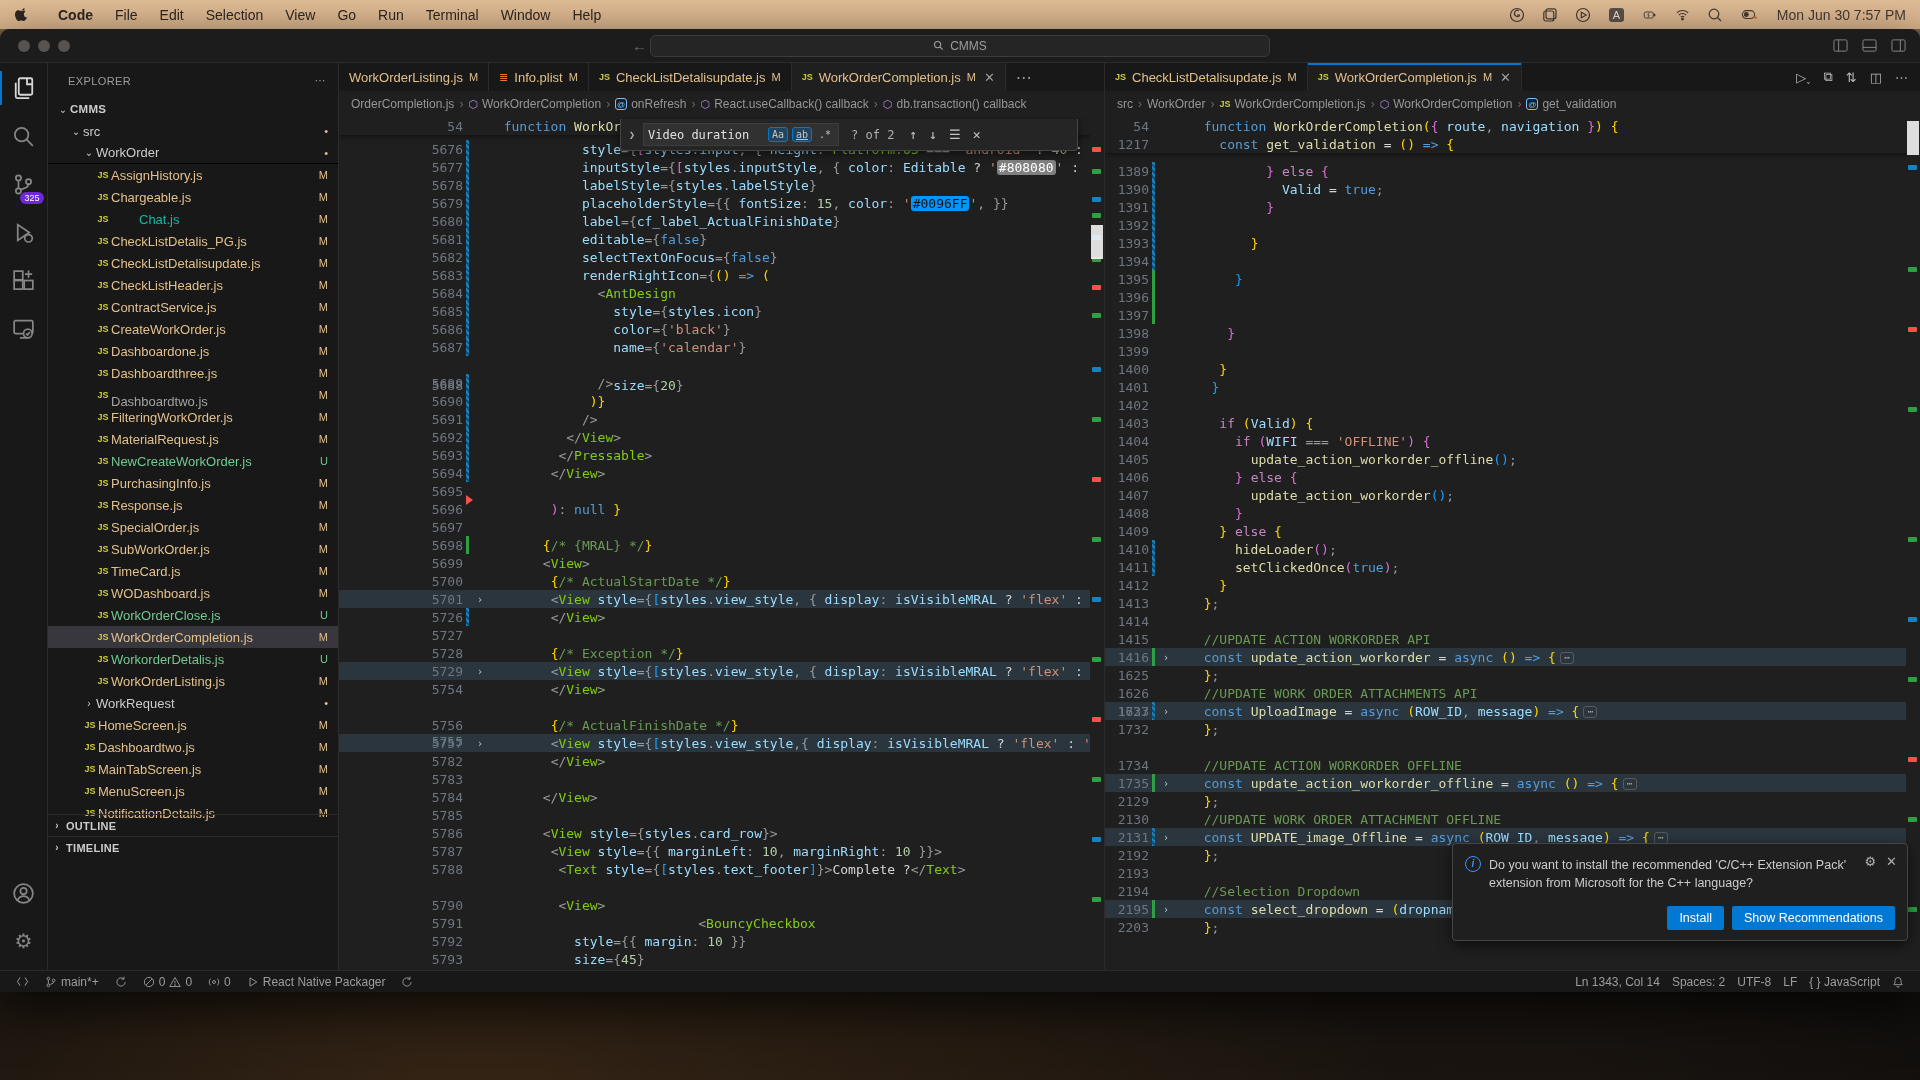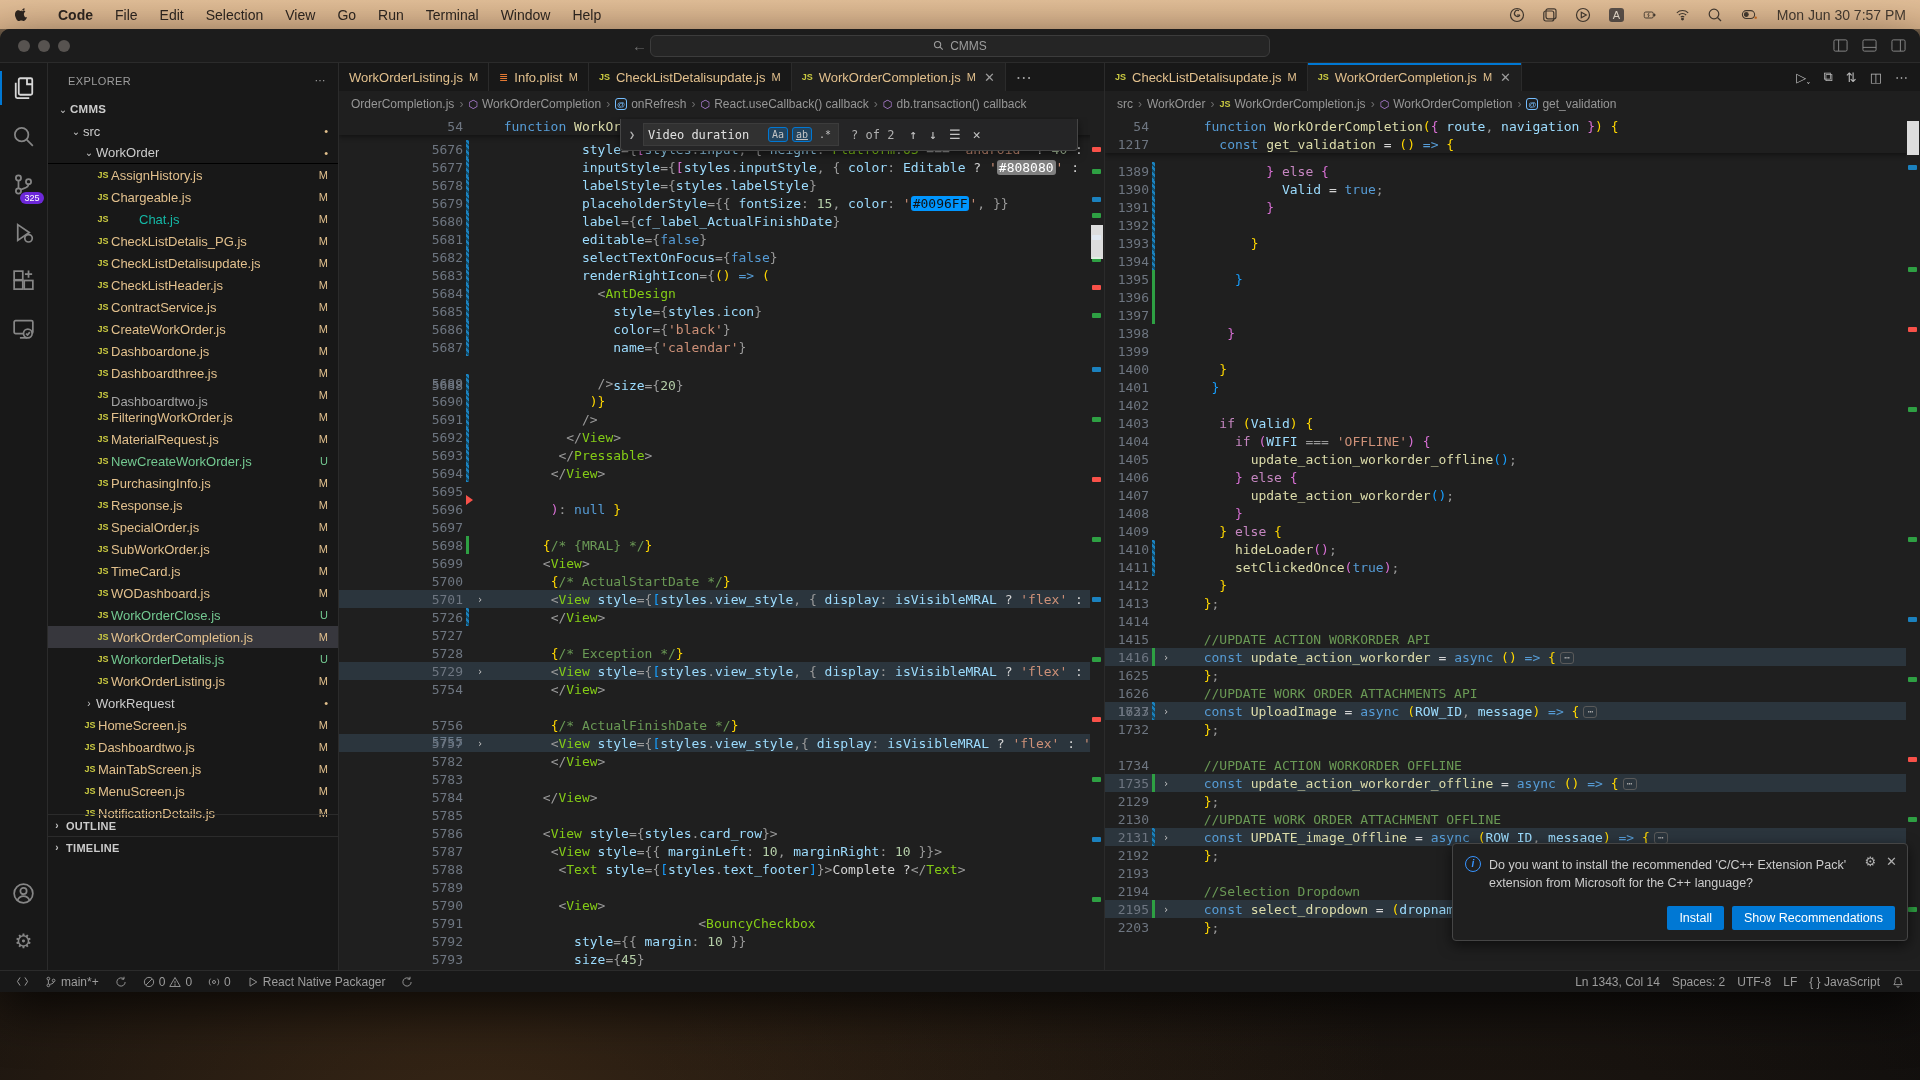--- a/index.html
+++ b/index.html
@@ -851,26 +851,20 @@
               <span class="deco"></span>
               <span class="foldc"></span>
               <pre><span class="p">        </span><span class="d">&lt;</span><span class="t">View</span><span class="p"> </span><span class="v">style</span><span class="d">={{ </span><span class="v">marginLeft</span><span class="d">: </span><span class="n">10</span><span class="d">, </span><span class="v">marginRight</span><span class="d">: </span><span class="n">10</span><span class="d"> }}&gt;</span></pre>
             </div>
             <div class="codeline" style="top: 743px;">
               <span class="ln">5788</span>
               <span class="deco"></span>
               <span class="foldc"></span>
               <pre><span class="p">         </span><span class="d">&lt;</span><span class="t">Text</span><span class="p"> </span><span class="v">style</span><span class="d">={</span><span class="bl">[</span><span class="v">styles</span><span class="d">.</span><span class="v">text_footer</span><span class="bl">]</span><span class="d">}&gt;</span><span class="p">Complete ?</span><span class="d">&lt;/</span><span class="t">Text</span><span class="d">&gt;</span></pre>
             </div>
-            <div class="codeline" style="top: 761px;">
-              <span class="ln">5789</span>
-              <span class="deco"></span>
-              <span class="foldc"></span>
-              <pre></pre>
-            </div>
             <div class="codeline" style="top: 779px;">
               <span class="ln">5790</span>
               <span class="deco"></span>
               <span class="foldc"></span>
               <pre><span class="p">         </span><span class="d">&lt;</span><span class="t">View</span><span class="d">&gt;</span></pre>
             </div>
             <div class="codeline" style="top: 797px; gap: 44px;">
               <span class="ln">5791</span>
               <span class="deco"></span>
               <span class="foldc"></span>

